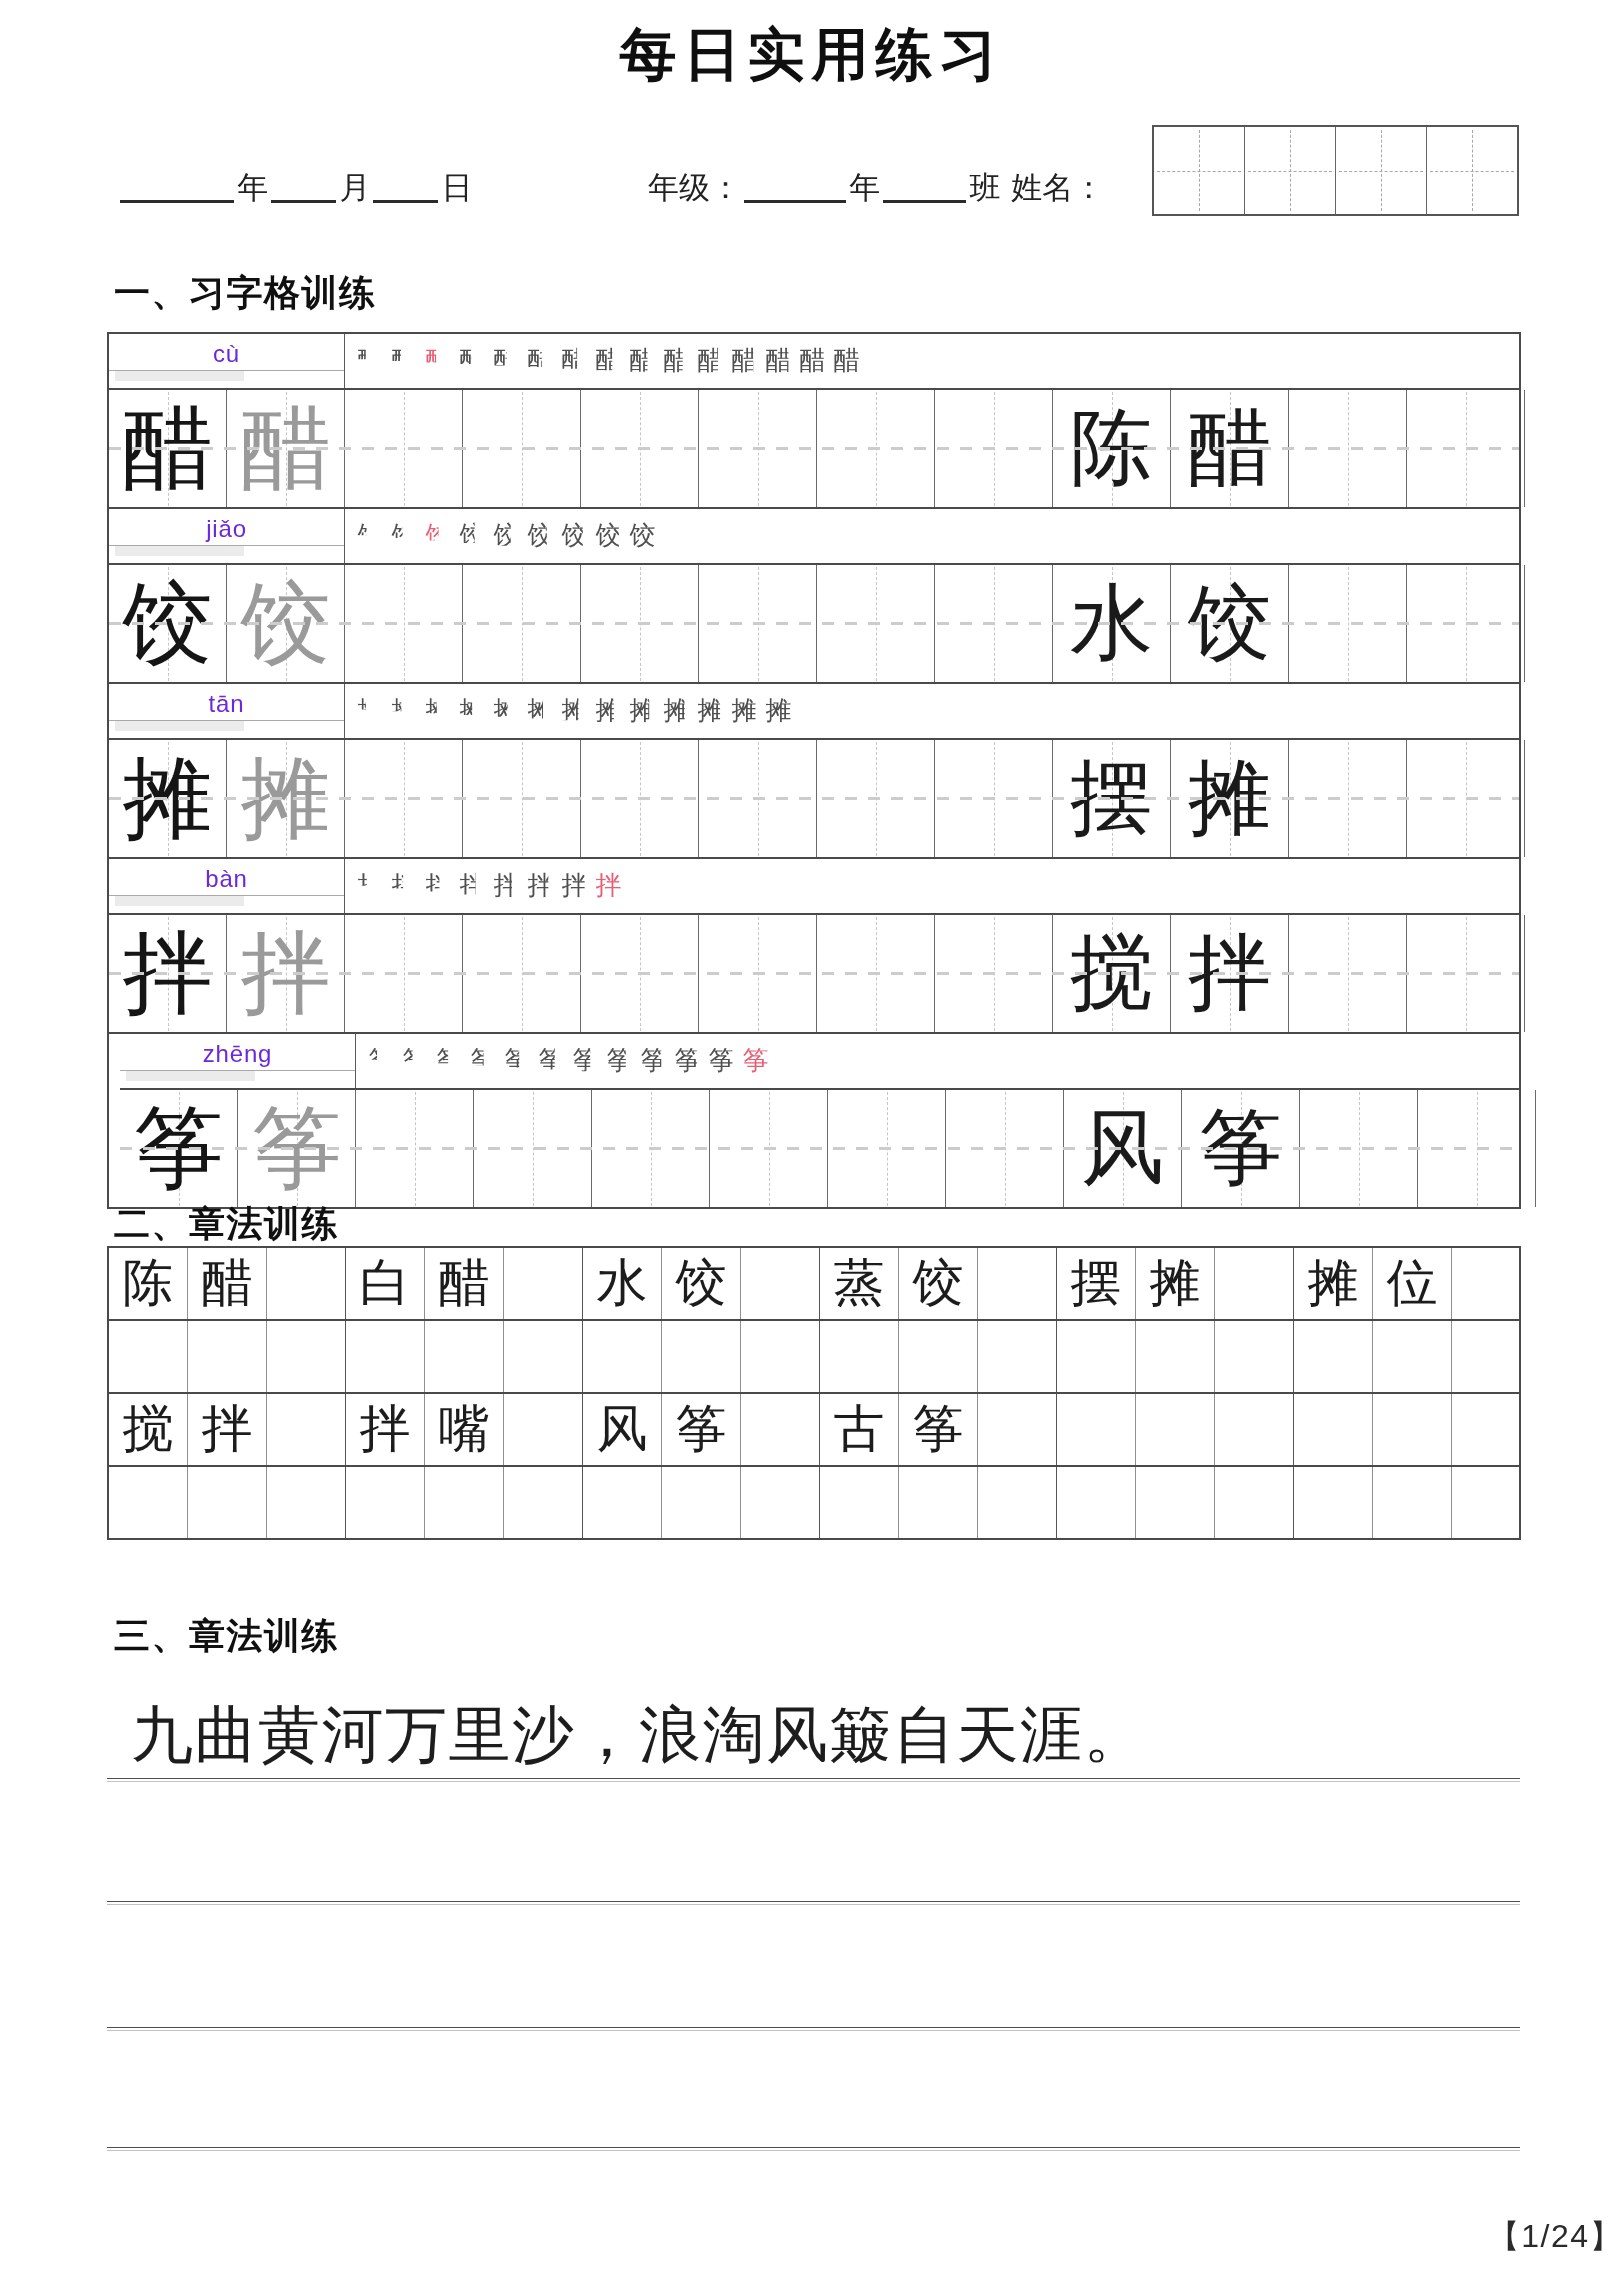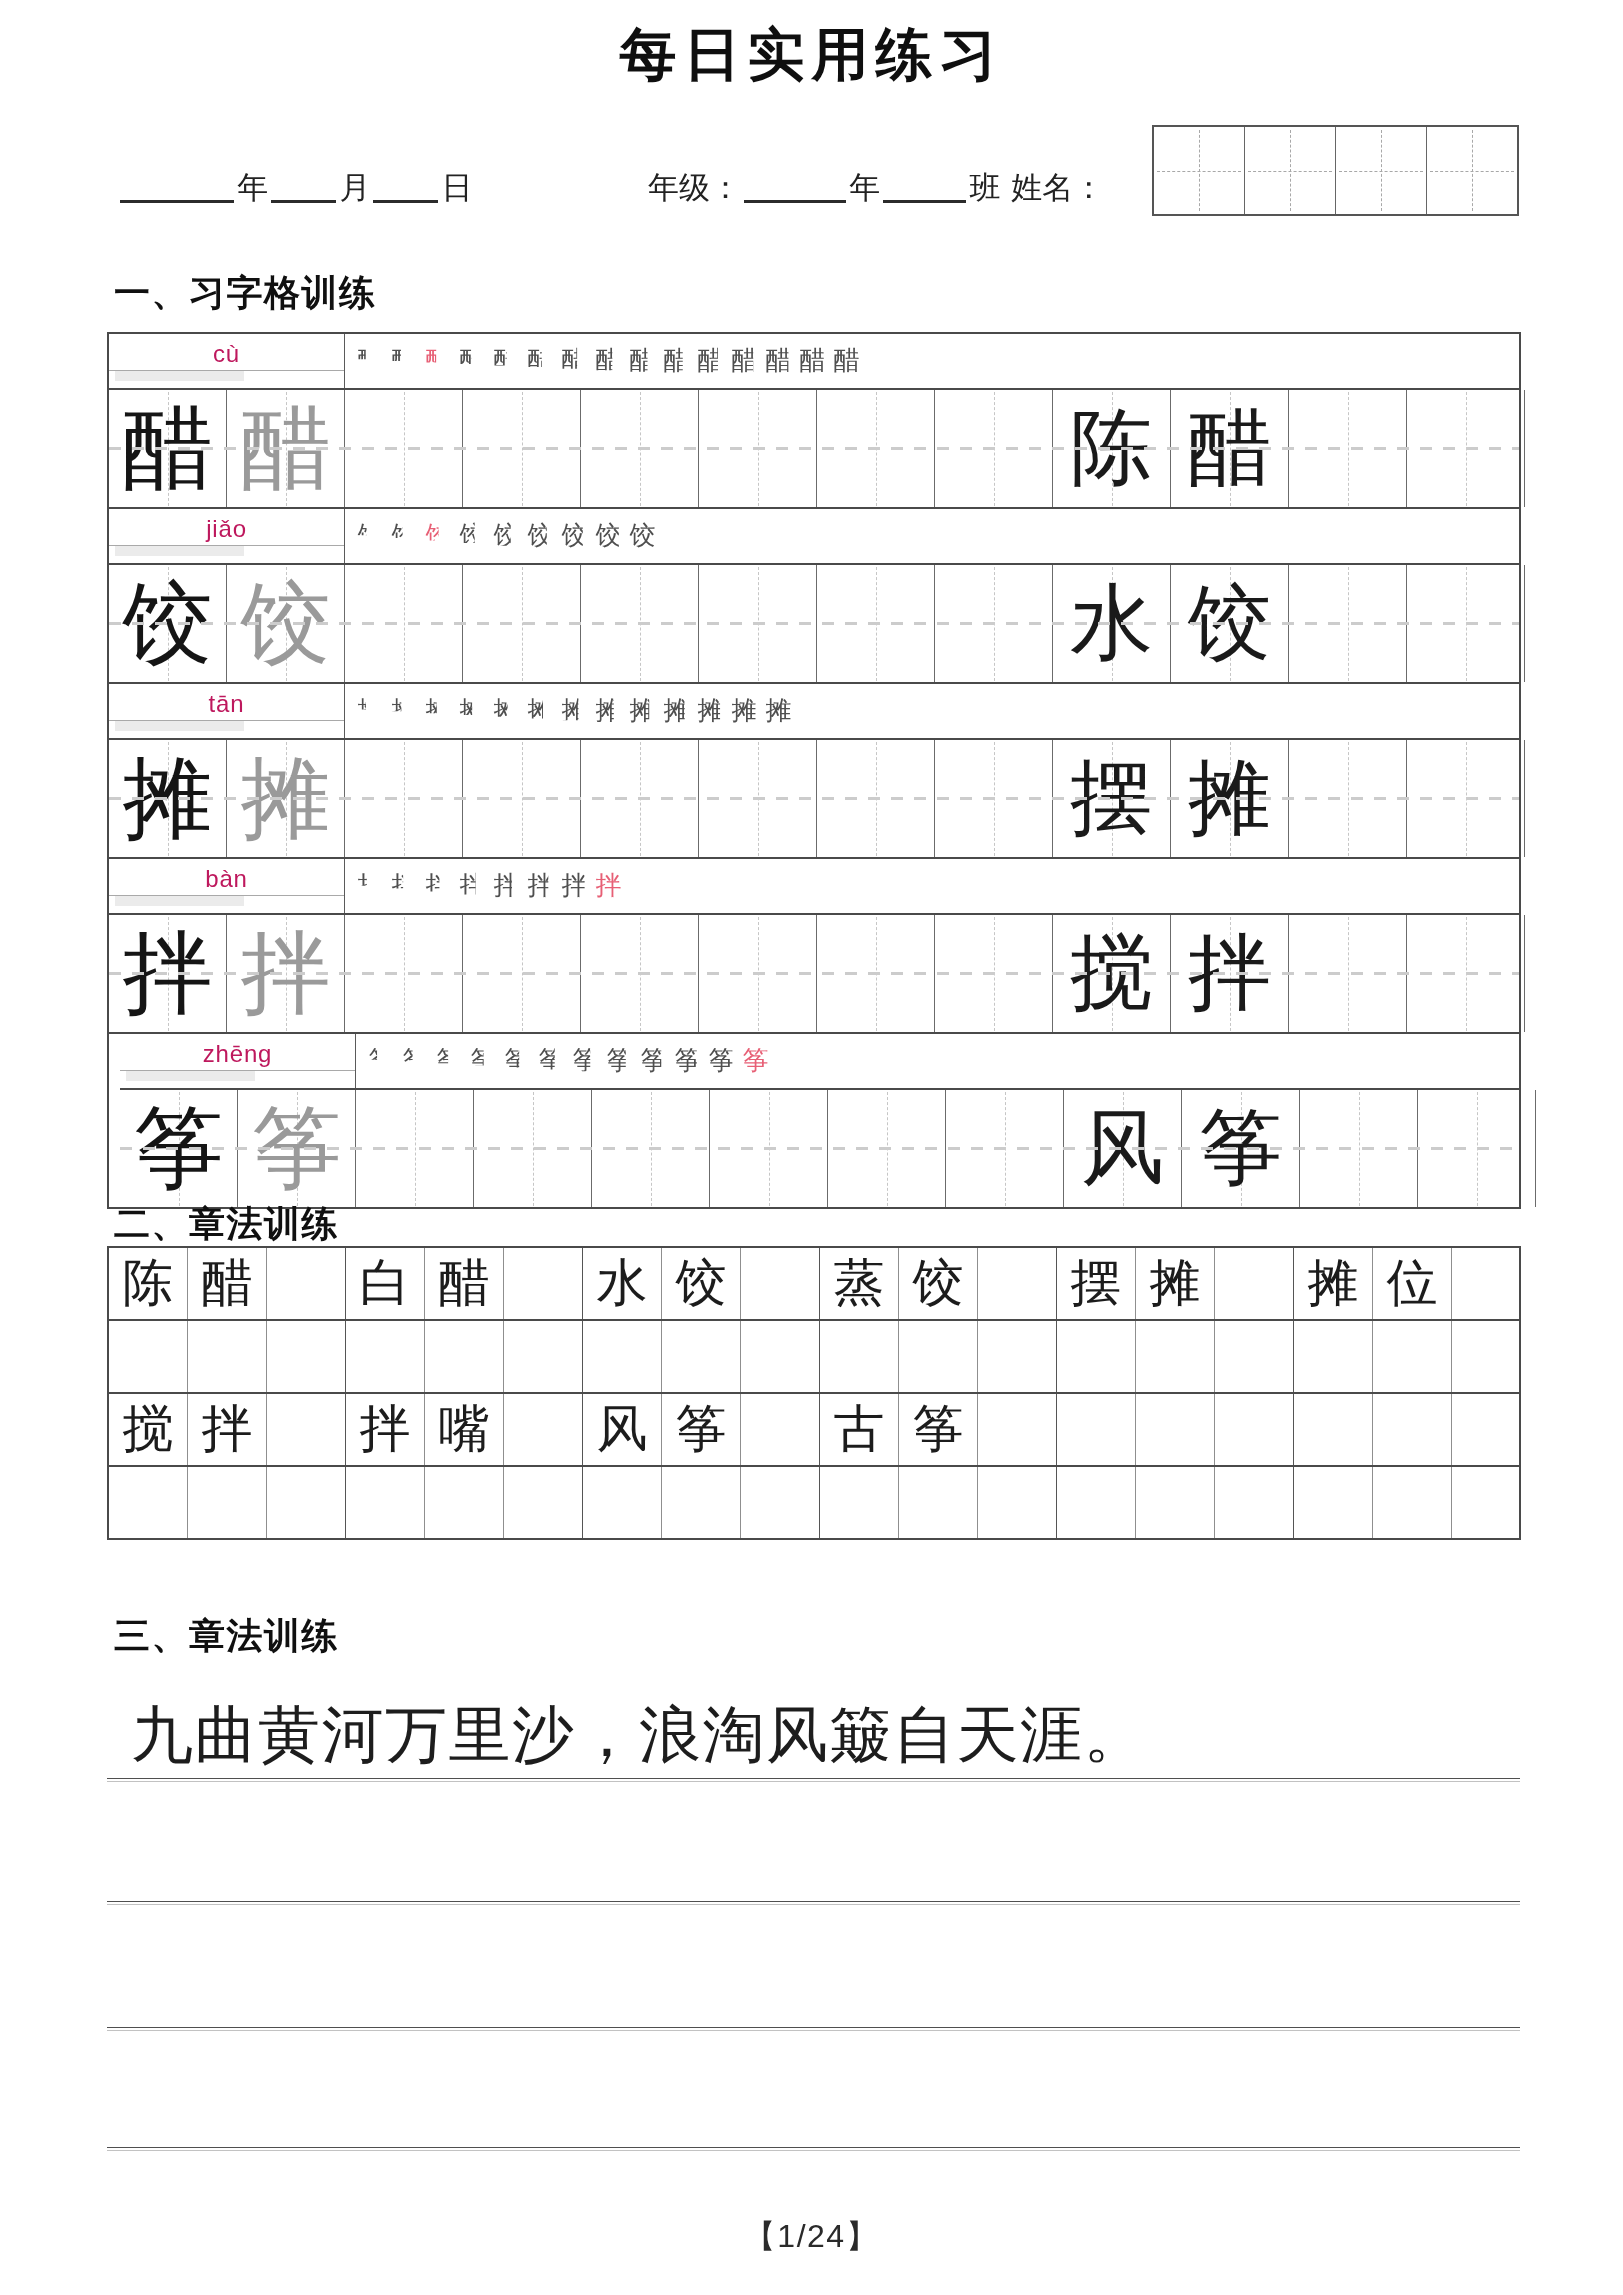--- a/index.html
+++ b/index.html
@@ -35,21 +35,21 @@
   .sh1{top:269px}.sh2{top:1200px}.sh3{top:1612px}
   
   .practice{position:absolute;left:107px;top:332px;width:1410px;border:2.3px solid #4a4a4a;background:#fff;}
   .pblock{border-bottom:2.3px solid #4a4a4a;}
   .pblock:last-child{border-bottom:none;padding-left:11px;}
   .phead{display:flex;height:54px;border-bottom:2.3px solid #4a4a4a;position:relative;}
   .pinyin-cell{position:relative;width:235px;border-right:1.5px solid #5a5a5a;flex:none;}
   .pline{position:absolute;left:0;right:0;top:36px;border-top:1.5px solid #a9a9a9;}
   .pstrip{position:absolute;left:6.2px;width:55%;top:37px;height:10px;background:#ebebeb;}
   .pinyin{
-    position:absolute;left:0;right:0;top:6.2px;text-align:center;font-size:24px;color:#be185d;
+    position:absolute;left:0;right:0;top:6.2px;text-align:center;font-size:24px;color:#6d28d9;
     letter-spacing:0.8px;
   }
   .pinyin span{background:#fff;padding:0 6.2px;position:relative;}
   .strokes{flex:1;display:flex;align-items:center;padding-left:12.4px;gap:8.5px;overflow:hidden;}
   .stroke-step{display:inline-block;width:25.5px;height:40px;overflow:hidden;flex:none;}
   .stroke-step .g{display:block;width:25.5px;height:40px;line-height:39px;font-size:26px;color:#4f4f4f;text-align:center;}
   .stroke-step .hl{color:#e75f75;}
   .prow{display:flex;height:117px;position:relative;}
   .pcell{position:relative;width:117px;flex:none;border-right:1.5px solid #6b6b6b;}
   .pcell:last-child{border-right:none;}
@@ -71,21 +71,21 @@
   .sq span{display:block;width:100%;height:71px;line-height:71px;text-align:center;
     font-size:51px;color:#1c1c1c;font-family:"Liberation Serif", serif;}
   
   .sentence{position:absolute;left:131px;width:1391px;font-family:"Liberation Serif", serif;
     font-size:62px;color:#1d1d1d;letter-spacing:1.5px;white-space:nowrap;}
   .st1{top:1693px}.st2{top:1934px}
   .rule{position:absolute;left:107px;width:1413px;height:2.3px;
     border-top:1.5px solid #4f4f4f;border-bottom:0.8px solid #c2c2c2;}
   .r1{top:1778px}.r2{top:1901px}.r3{top:2027px}.r4{top:2147px}
   
-  .footer{position:absolute;top:2215px;left:0;width:1623px;text-align:center;
+  .footer{position:absolute;top:2215px;left:0;width:1623px;text-align:right;
     font-size:32px;color:#2a2a2a;letter-spacing:1.5px;}
 </style>
 </head>
 <body>
 
 <div class="page">
 
   <div class="title">每日实用练习</div>
 
   <div class="headline">

